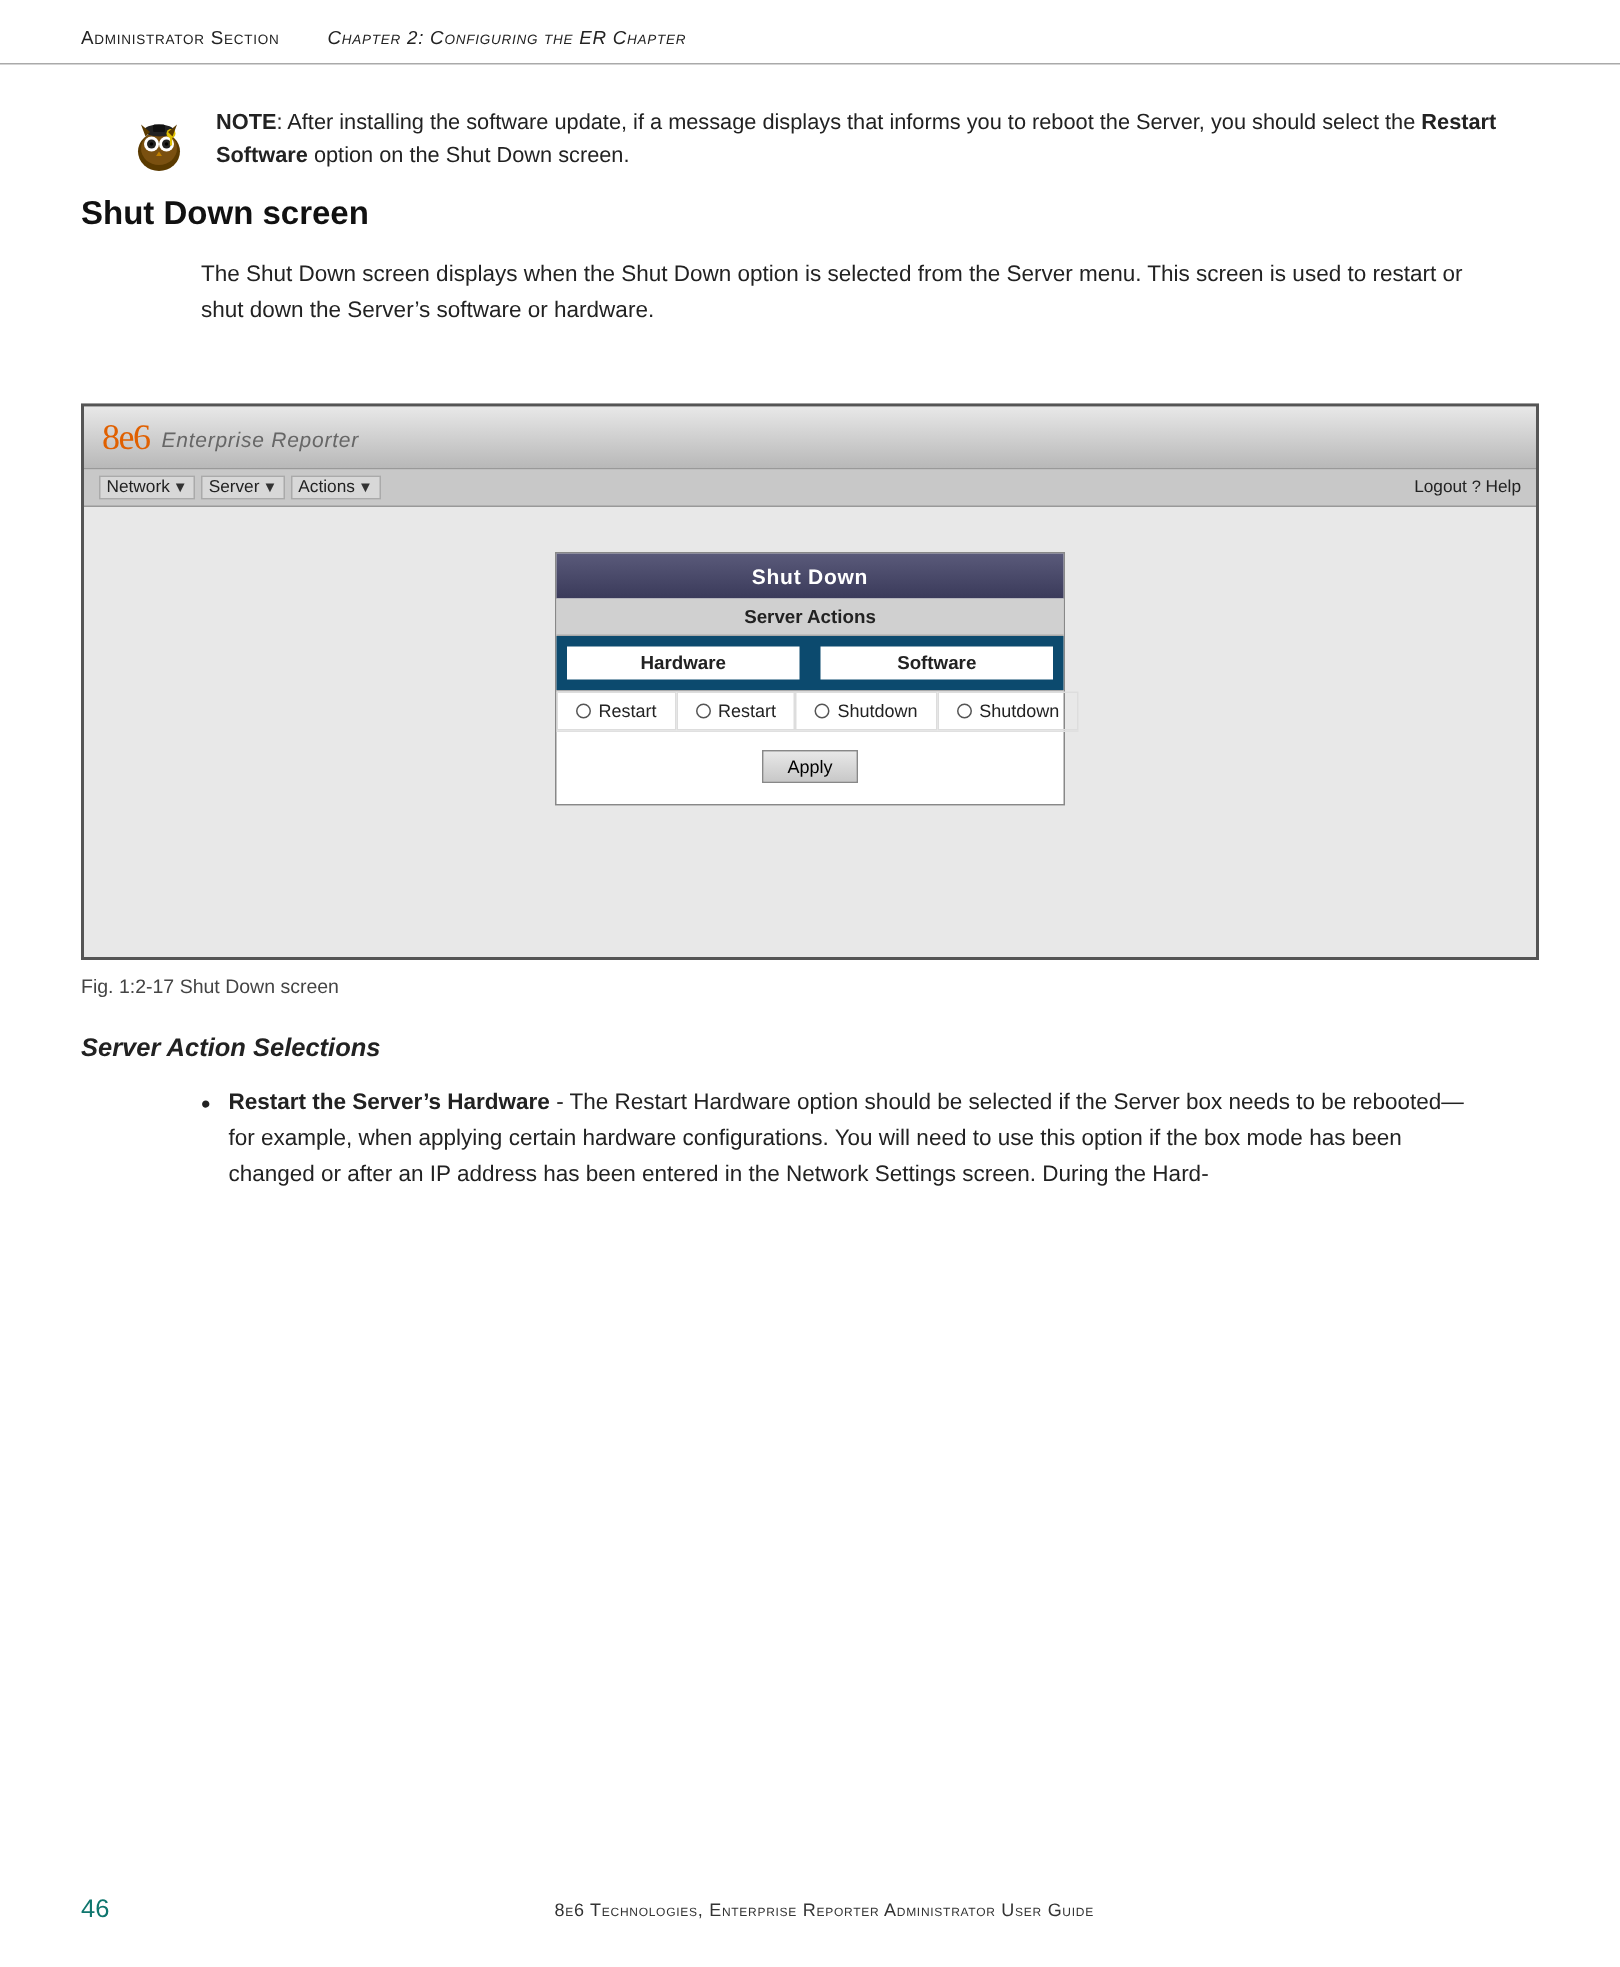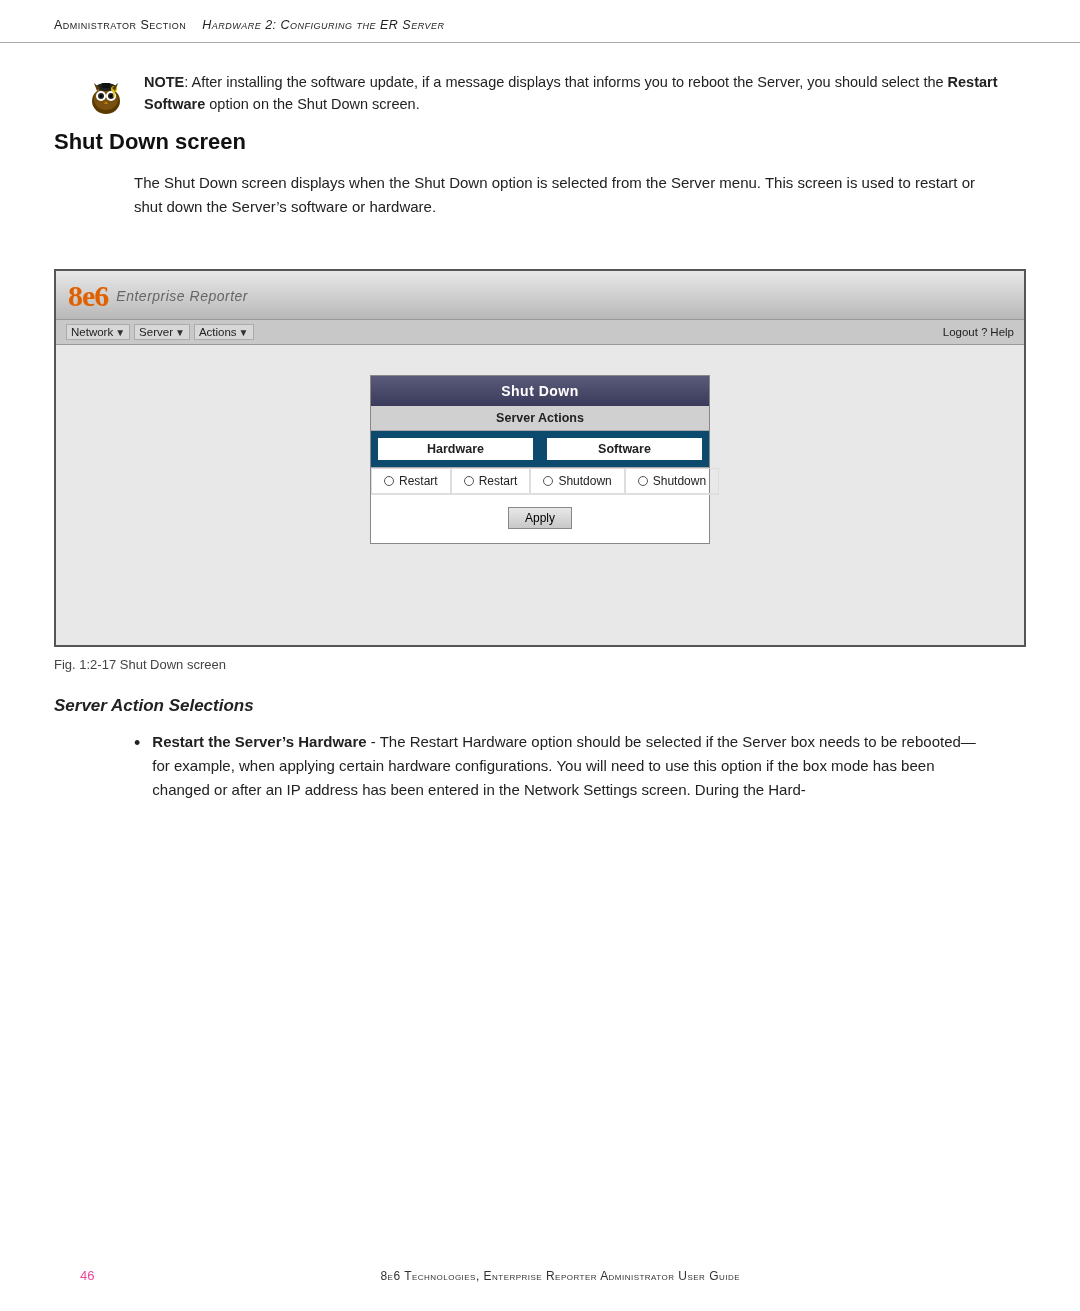--- a/index.html
+++ b/index.html
@@ -11,21 +11,21 @@
       font-size: 15px;
       color: #222;
     }
 
     
     .page-header {
       padding: 18px 54px 10px 54px;
       border-bottom: 1.5px solid #aaa;
       display: flex;
       align-items: baseline;
-      gap: 16px;
+      gap: 32px;
     }
     .header-admin {
       font-size: 12.5px;
       font-variant: small-caps;
       letter-spacing: 0.04em;
       color: #222;
     }
     .header-chapter {
       font-size: 12.5px;
       font-style: italic;
@@ -91,22 +91,22 @@
 
     
     .app-header {
       background: linear-gradient(to bottom, #e8e8e8, #b8b8b8);
       padding: 8px 12px 6px 12px;
       display: flex;
       align-items: center;
       border-bottom: 1px solid #999;
     }
     .app-logo {
-      font-size: 30px;
-      font-weight: bold;
+      font-size: 24px;
+      font-weight: normal;
       color: #e06000;
       font-family: Georgia, serif;
       letter-spacing: -1px;
     }
     .app-logo span {
       color: #e06000;
     }
     .app-title-text {
       font-size: 14px;
       color: #666;
@@ -267,39 +267,38 @@
     .page-footer {
       position: absolute;
       bottom: 28px;
       left: 0;
       right: 0;
       display: flex;
       align-items: center;
       padding: 0 54px;
     }
     .footer-page-num {
-      font-size: 13px;
-      color: #ec4899;
-      margin-left: 26px;
+      font-size: 17px;
+      color: #0f766e;
     }
     .footer-center {
       flex: 1;
       text-align: center;
       font-size: 12px;
       font-variant: small-caps;
       color: #333;
       letter-spacing: 0.04em;
     }
   </style>
 </head>
 <body>
 
 <div class="page-header">
   <span class="header-admin">Administrator Section</span>
-  <span class="header-chapter">Hardware 2: Configuring the ER Server</span>
+  <span class="header-chapter">Chapter 2: Configuring the ER Chapter</span>
 </div>
 
 <div class="page-content">
 
   <div class="note-box">
     <div class="note-icon">
       
       <svg width="44" height="44" viewBox="0 0 44 44" xmlns="http://www.w3.org/2000/svg">
         <ellipse cx="22" cy="28" rx="14" ry="13" fill="#5a3a00"></ellipse>
         <ellipse cx="22" cy="26" rx="12" ry="11" fill="#7a5010"></ellipse>

